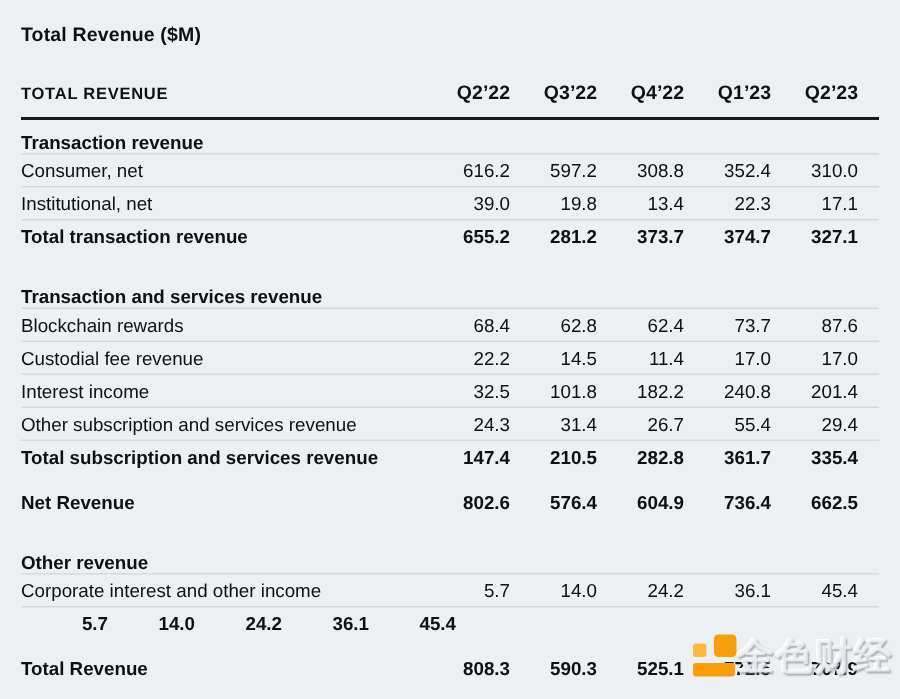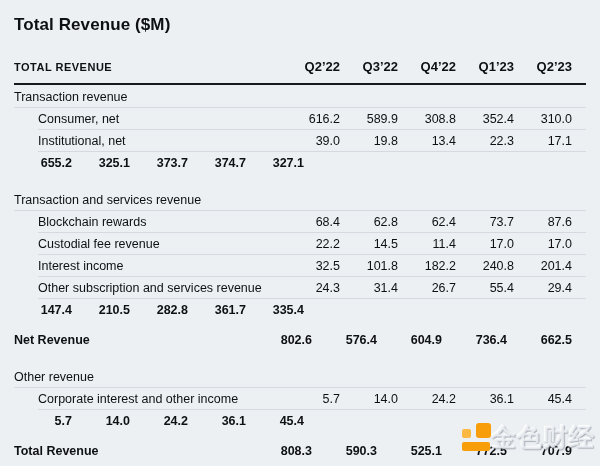--- a/index.html
+++ b/index.html
@@ -13,21 +13,21 @@
   *{box-sizing:border-box;margin:0;padding:0;}
   html,body{width:600px;height:466px;overflow:hidden;}
   body{
     background:var(--bg);
     font-family:"Liberation Sans","DejaVu Sans",sans-serif;
     color:var(--ink);
     position:relative;
   }
   .page{padding:13px 14px 0 14px;}
   h1.title{
-    font-size:17px;
+    font-size:13px;
     font-weight:700;
     letter-spacing:0.1px;
     margin:2px 0 24px 0;
   }
   .row{
     display:flex;
     align-items:center;
     font-size:12.5px;
   }
   .row .label{flex:1;text-align:left;}
@@ -42,40 +42,39 @@
     border-bottom:2px solid var(--rule);
     align-items:baseline;
   }
   .thead .label{
     font-size:11px;
     font-weight:700;
     letter-spacing:0.5px;
   }
   .thead .cell{font-weight:700;font-size:13px;}
   .k-section{
-    font-weight:400;
+    font-weight:700;
     height:21px;
     border-bottom:1px solid var(--border);
     margin-top:16px;
+    align-items:flex-end;
   }
   #rows .k-section:first-child{margin-top:2px;}
   .k-data{
     height:22px;
     border-bottom:1px solid var(--border);
-    margin-left:24px;
   }
   .k-total{
     font-weight:700;
     height:22px;
   }
   .k-grand{
     font-weight:700;
     height:22px;
     margin-top:8px;
-    gap:7px;
   }
   
   .watermark{
     position:absolute;
     right:5px;
     bottom:12px;
     display:flex;
     align-items:center;
     gap:0;
     pointer-events:none;
@@ -123,36 +122,37 @@
     <div class="cell">Q2’23</div>
   </div>
 
   <div id="rows">
       <div class="row k-section">
         <div class="label">Transaction revenue</div>
       </div>
       <div class="row k-data">
         <div class="label">Consumer, net</div>
         <div class="cell">616.2</div>
-        <div class="cell">589.9</div>
+        <div class="cell">597.2</div>
         <div class="cell">308.8</div>
         <div class="cell">352.4</div>
         <div class="cell">310.0</div>
       </div>
       <div class="row k-data">
         <div class="label">Institutional, net</div>
         <div class="cell">39.0</div>
         <div class="cell">19.8</div>
         <div class="cell">13.4</div>
         <div class="cell">22.3</div>
         <div class="cell">17.1</div>
       </div>
       <div class="row k-total">
+        <div class="label">Total transaction revenue</div>
         <div class="cell">655.2</div>
-        <div class="cell">325.1</div>
+        <div class="cell">281.2</div>
         <div class="cell">373.7</div>
         <div class="cell">374.7</div>
         <div class="cell">327.1</div>
       </div>
       <div class="row k-section">
         <div class="label">Transaction and services revenue</div>
       </div>
       <div class="row k-data">
         <div class="label">Blockchain rewards</div>
         <div class="cell">68.4</div>
@@ -179,20 +179,21 @@
       </div>
       <div class="row k-data">
         <div class="label">Other subscription and services revenue</div>
         <div class="cell">24.3</div>
         <div class="cell">31.4</div>
         <div class="cell">26.7</div>
         <div class="cell">55.4</div>
         <div class="cell">29.4</div>
       </div>
       <div class="row k-total">
+        <div class="label">Total subscription and services revenue</div>
         <div class="cell">147.4</div>
         <div class="cell">210.5</div>
         <div class="cell">282.8</div>
         <div class="cell">361.7</div>
         <div class="cell">335.4</div>
       </div>
       <div class="row k-grand">
         <div class="label">Net Revenue</div>
         <div class="cell">802.6</div>
         <div class="cell">576.4</div>

